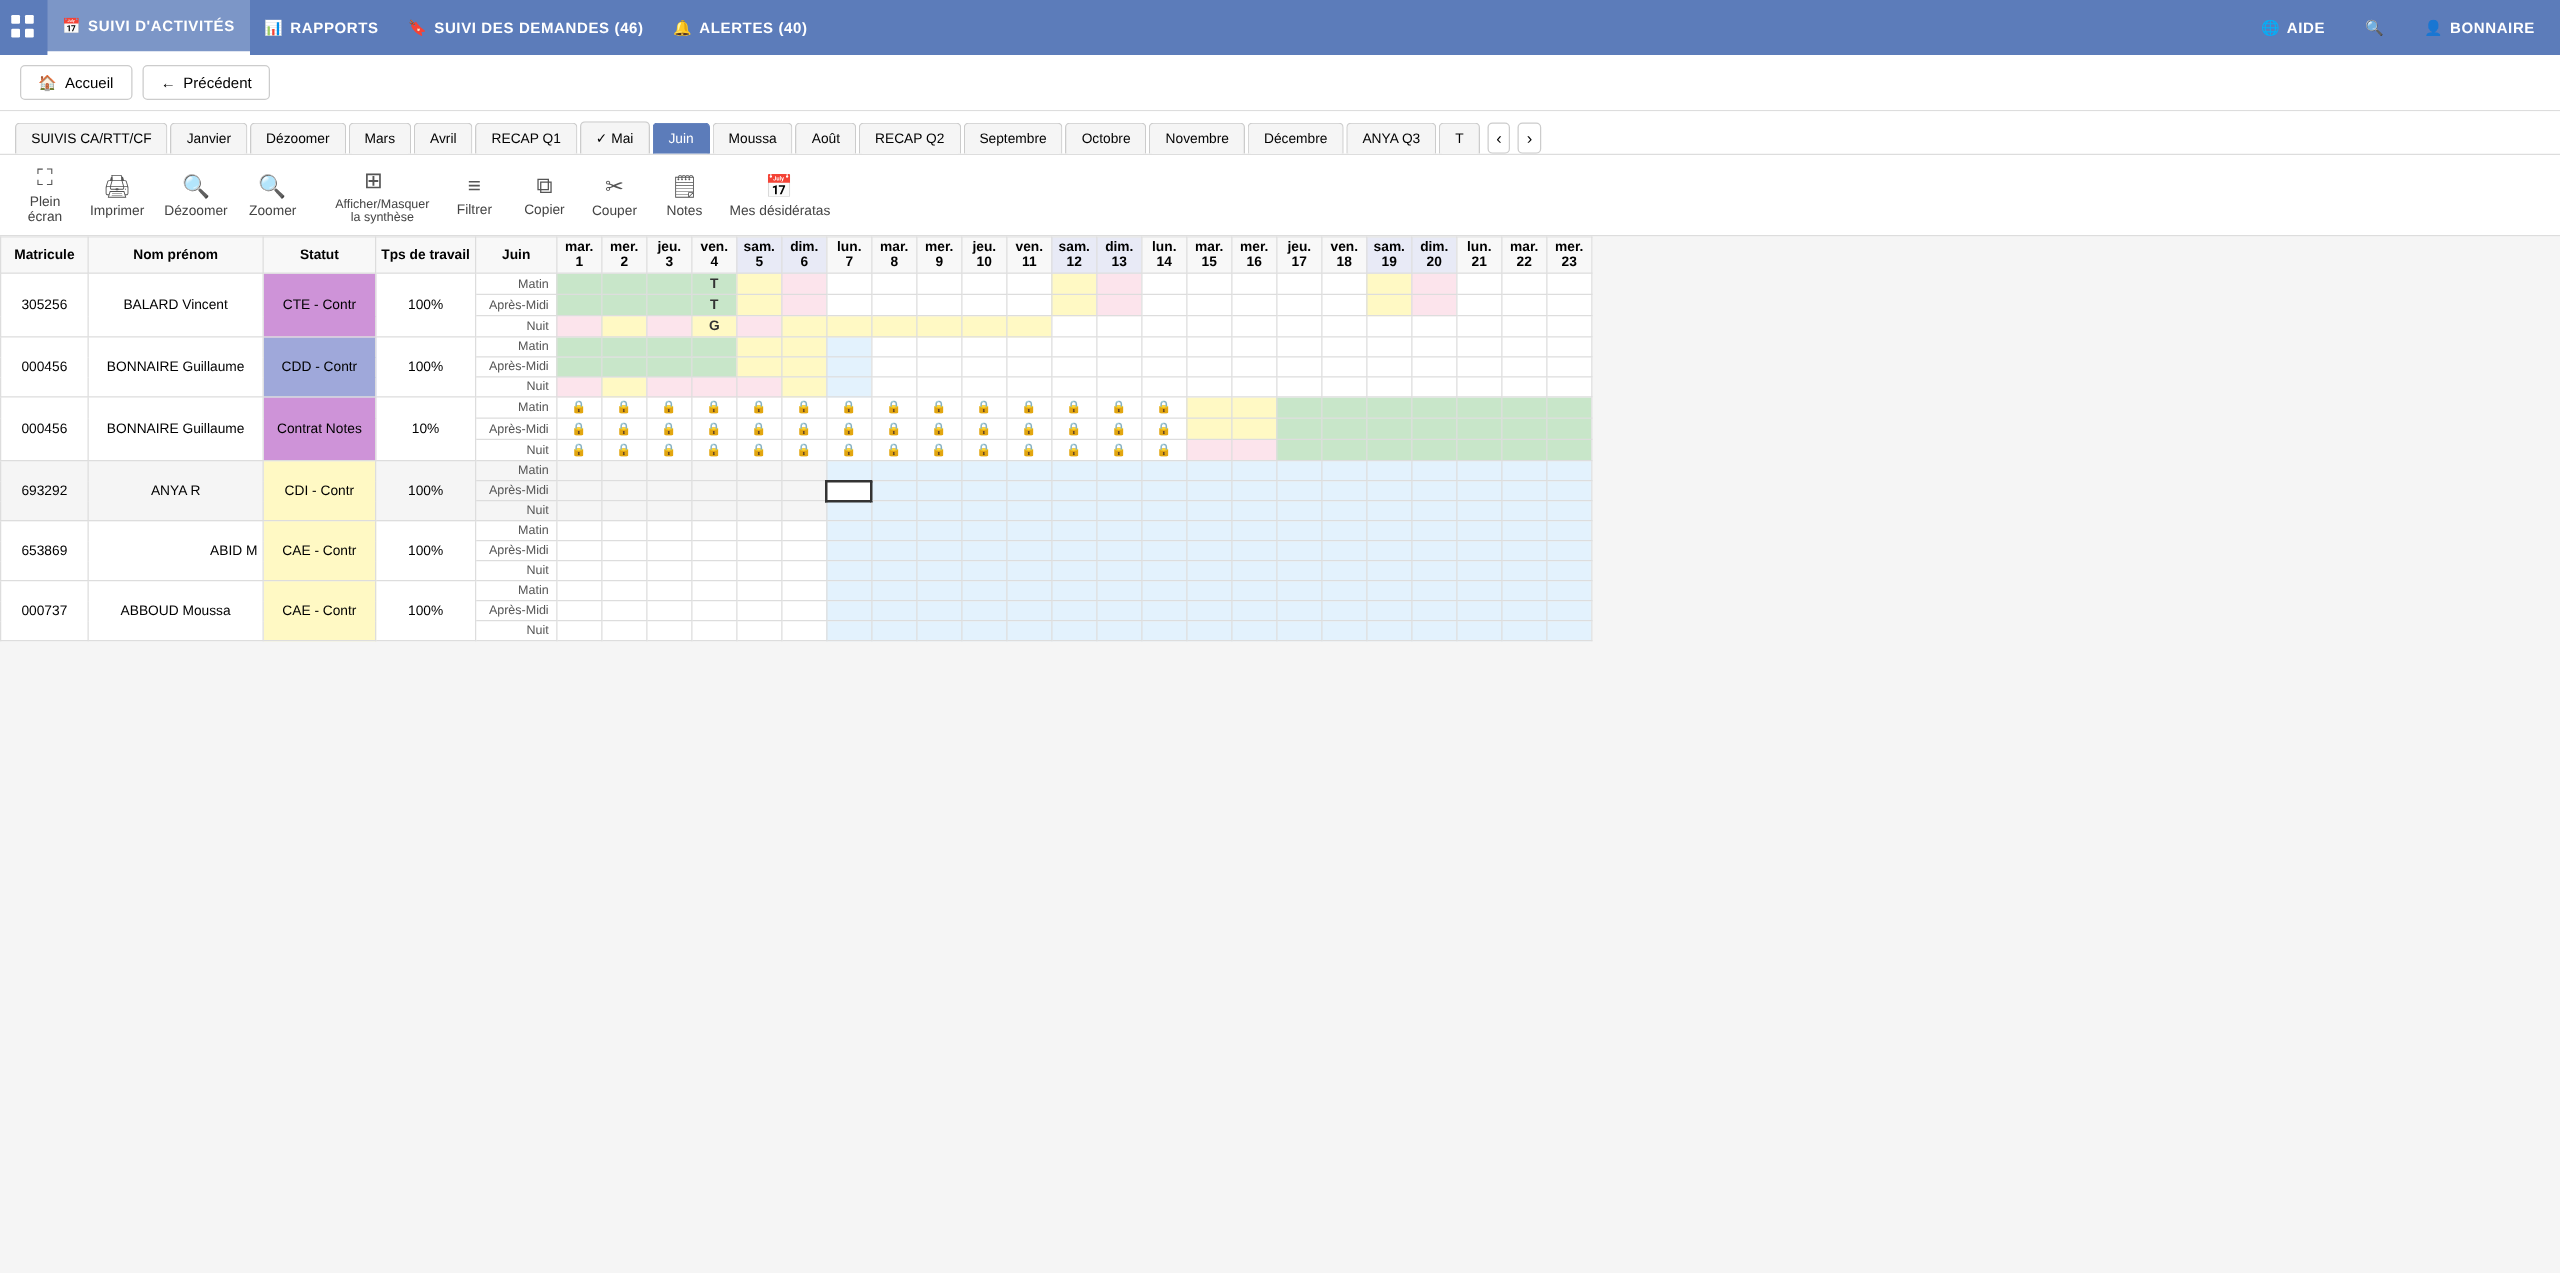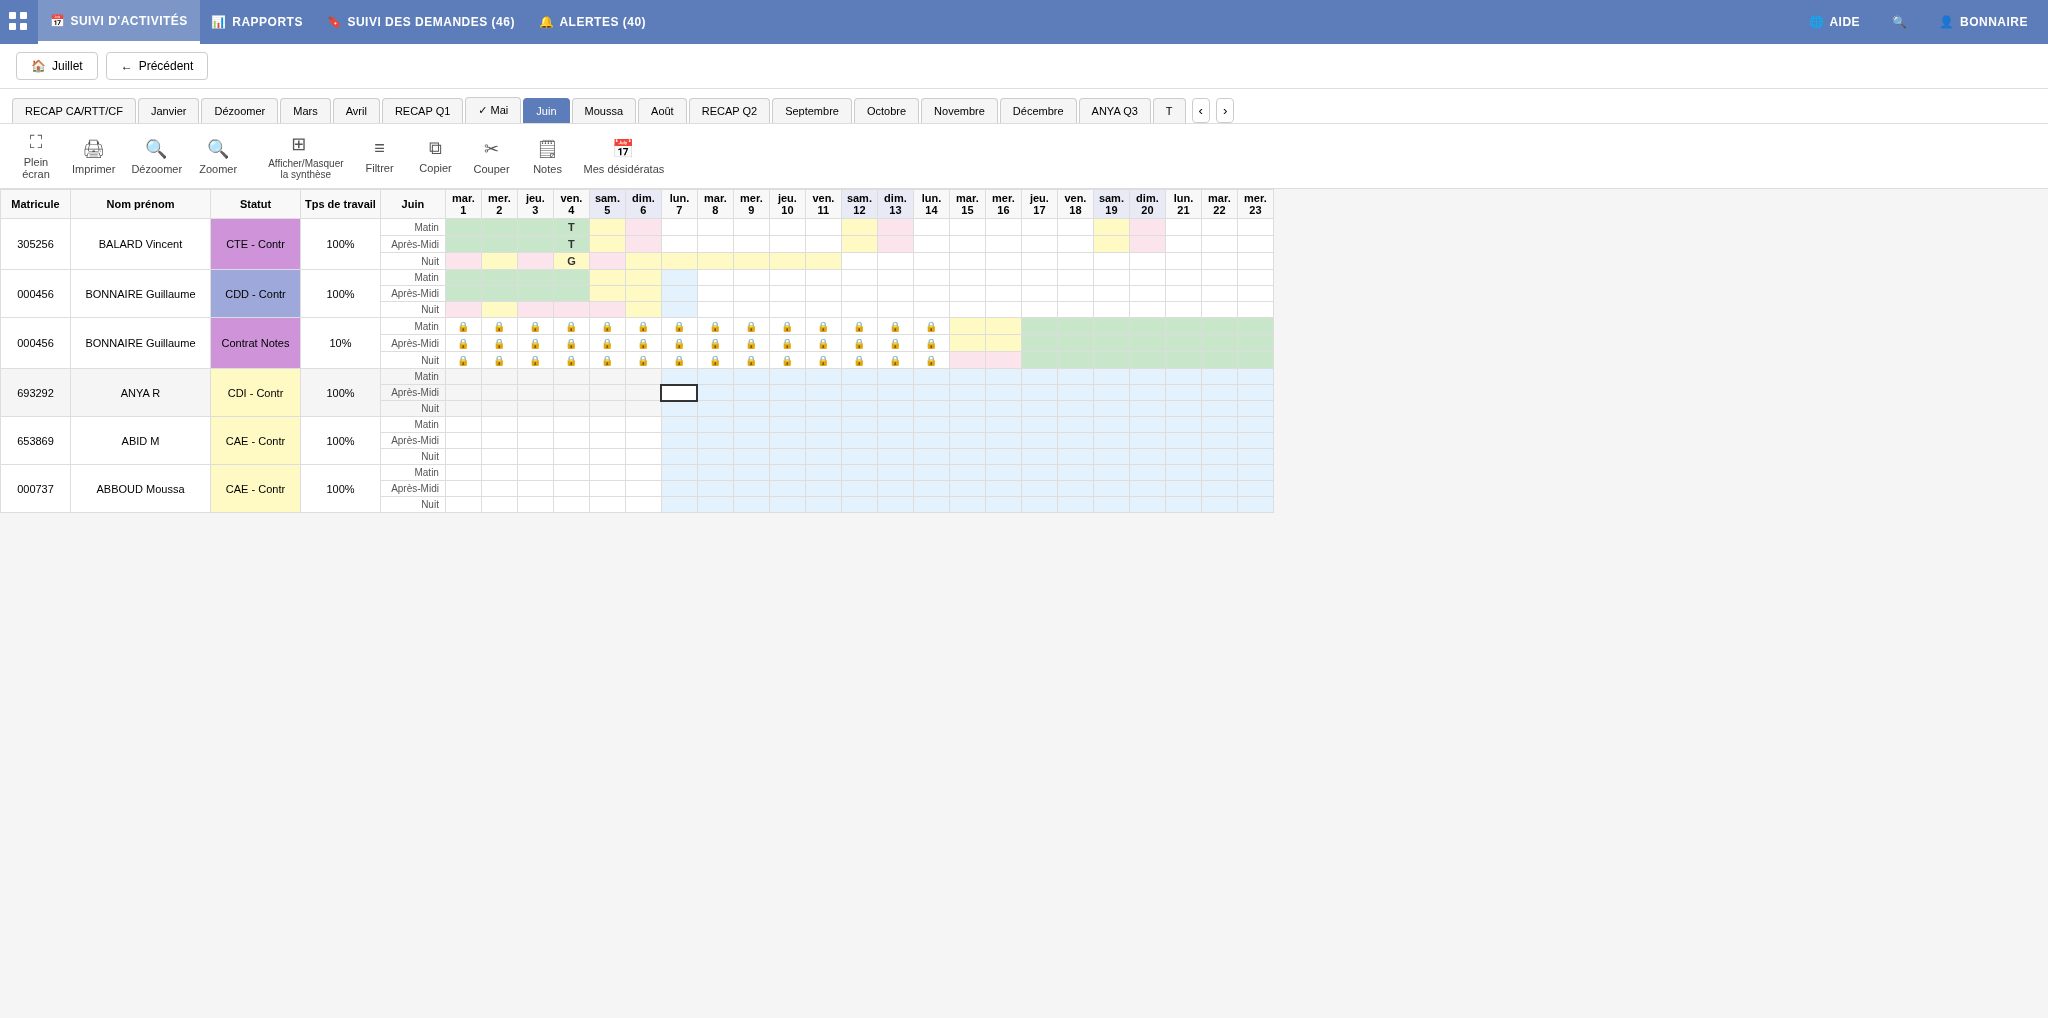--- a/index.html
+++ b/index.html
@@ -183,30 +183,30 @@
     <div class="nav-item">
       <span>👤</span>
       <span>BONNAIRE</span>
     </div>
   </div>
 </div>
 
 <div class="breadcrumb-bar">
   <button class="breadcrumb-btn">
     <span>🏠</span>
-    <span>Juillet</span>
+    <span>Accueil</span>
   </button>
   <button class="breadcrumb-btn">
     <span>←</span>
     <span>Précédent</span>
   </button>
 </div>
 
 <div class="tabs-bar">
-  <div class="tab">RECAP CA/RTT/CF</div>
+  <div class="tab">SUIVIS CA/RTT/CF</div>
   <div class="tab">Janvier</div>
   <div class="tab">Dézoomer</div>
   <div class="tab">Mars</div>
   <div class="tab">Avril</div>
   <div class="tab">RECAP Q1</div>
   <div class="tab checked">Mai</div>
   <div class="tab active">Juin</div>
   <div class="tab">Moussa</div>
   <div class="tab">Août</div>
   <div class="tab">RECAP Q2</div>
@@ -621,21 +621,21 @@
           <td class="cell-light-blue" style="text-align: center; font-size: 11px;"></td>
           <td class="cell-light-blue" style="text-align: center; font-size: 11px;"></td>
           <td class="cell-light-blue" style="text-align: center; font-size: 11px;"></td>
           <td class="cell-light-blue" style="text-align: center; font-size: 11px;"></td>
           <td class="cell-light-blue" style="text-align: center; font-size: 11px;"></td>
           <td class="cell-light-blue" style="text-align: center; font-size: 11px;"></td>
           <td class="cell-light-blue" style="text-align: center; font-size: 11px;"></td>
         </tr>
         <tr class="group-top">
           <td rowspan="3" style="text-align: center; vertical-align: middle;">653869</td>
-          <td rowspan="3" style="text-align: center; vertical-align: middle;">ABID M</td>
+          <td rowspan="3" style="text-align: right; vertical-align: middle;">ABID M</td>
           <td rowspan="3" style="text-align: center; vertical-align: middle; background: rgb(255, 249, 196);">CAE - Contr</td>
           <td rowspan="3" style="text-align: center; vertical-align: middle;">100%</td>
           <td class="plage-label">Matin</td>
           <td style="text-align: center; font-size: 11px;"></td>
           <td style="text-align: center; font-size: 11px;"></td>
           <td style="text-align: center; font-size: 11px;"></td>
           <td style="text-align: center; font-size: 11px;"></td>
           <td style="text-align: center; font-size: 11px;"></td>
           <td style="text-align: center; font-size: 11px;"></td>
           <td class="cell-light-blue" style="text-align: center; font-size: 11px;"></td>

